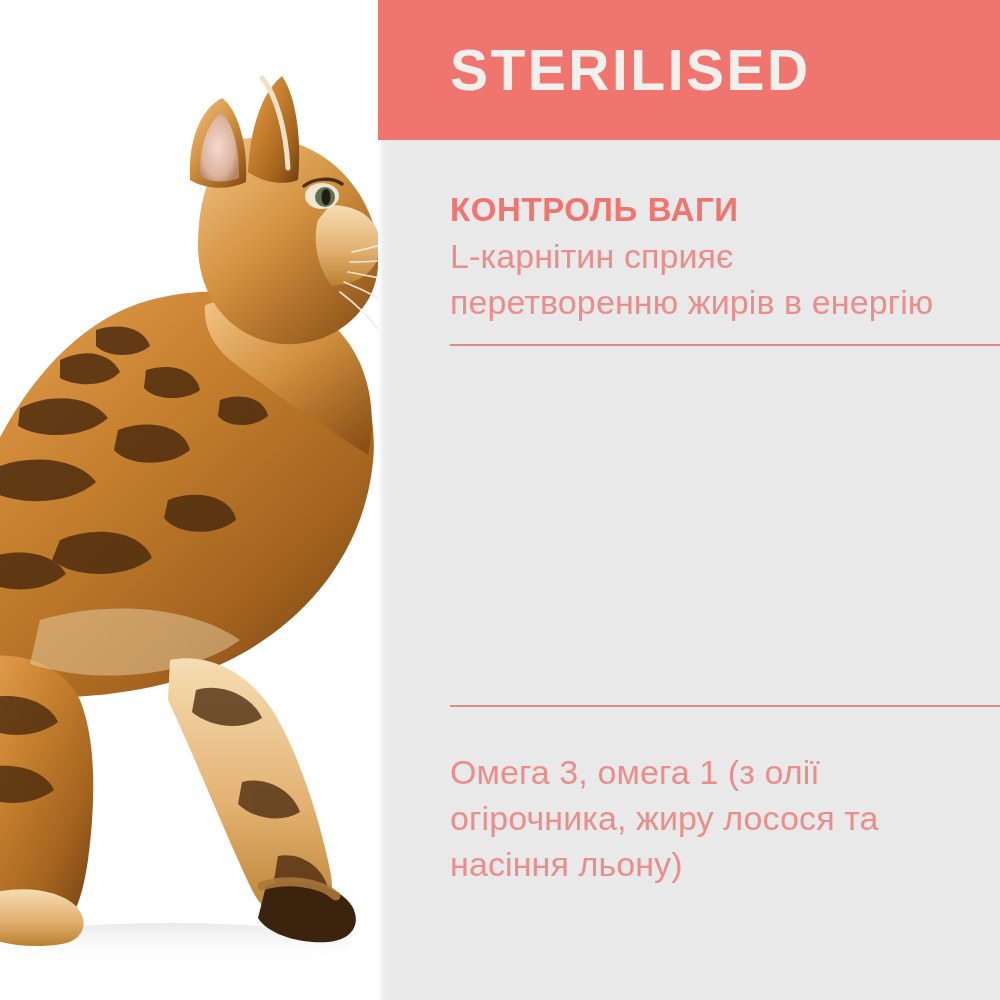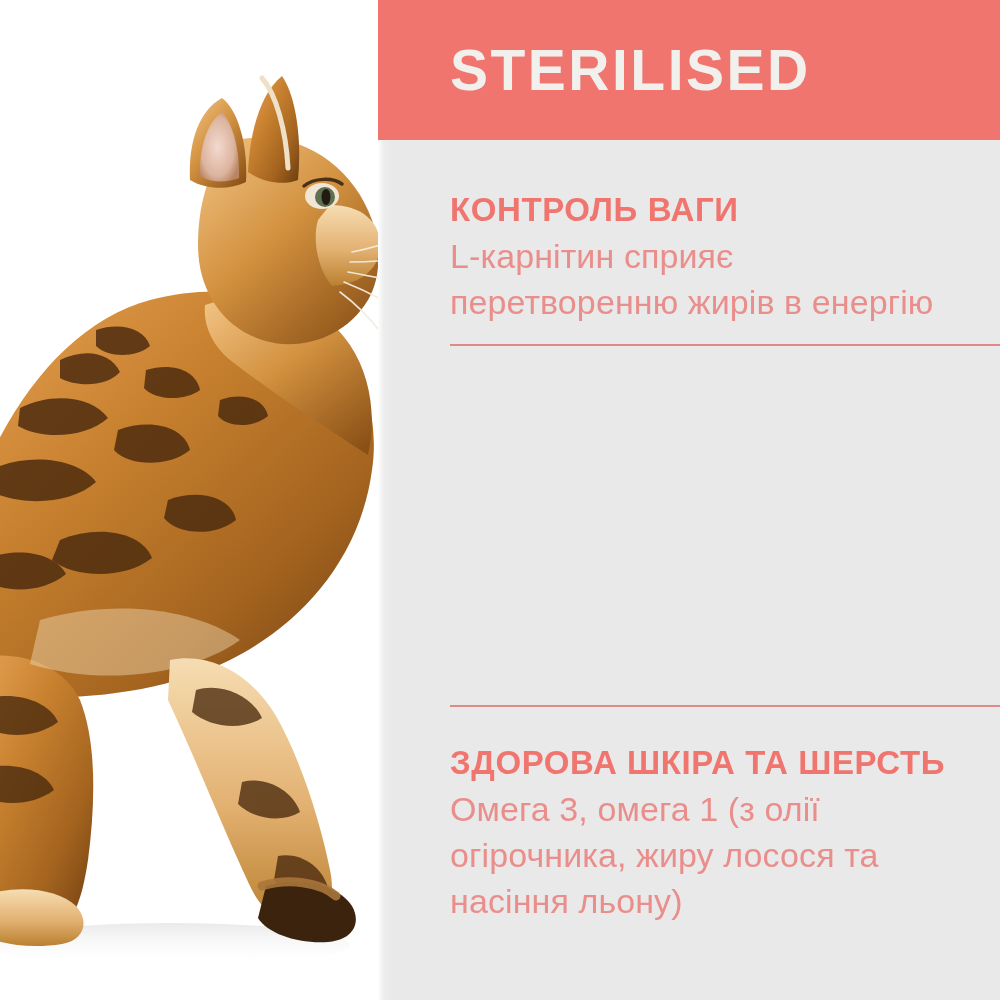--- a/index.html
+++ b/index.html
@@ -247,19 +247,18 @@
       <h2 class="feature-title">КОНТРОЛЬ ВАГИ</h2>
       <p class="feature-body">L-карнітин сприяє перетворенню жирів в енергію</p>
     </div>
 
     <hr class="divider d1">
 
 
     <hr class="divider d2">
 
     <div class="feature f3">
-      <h2 class="feature-title">ЗДОРОВА ШКІРА ТА ШЕРСТЬ</h2>
       <p class="feature-body">Омега 3, омега 1 (з олії огірочника, жиру лосося та насіння льону)</p>
     </div>
 
   </div>
 
 </div>
 
 </body></html>

